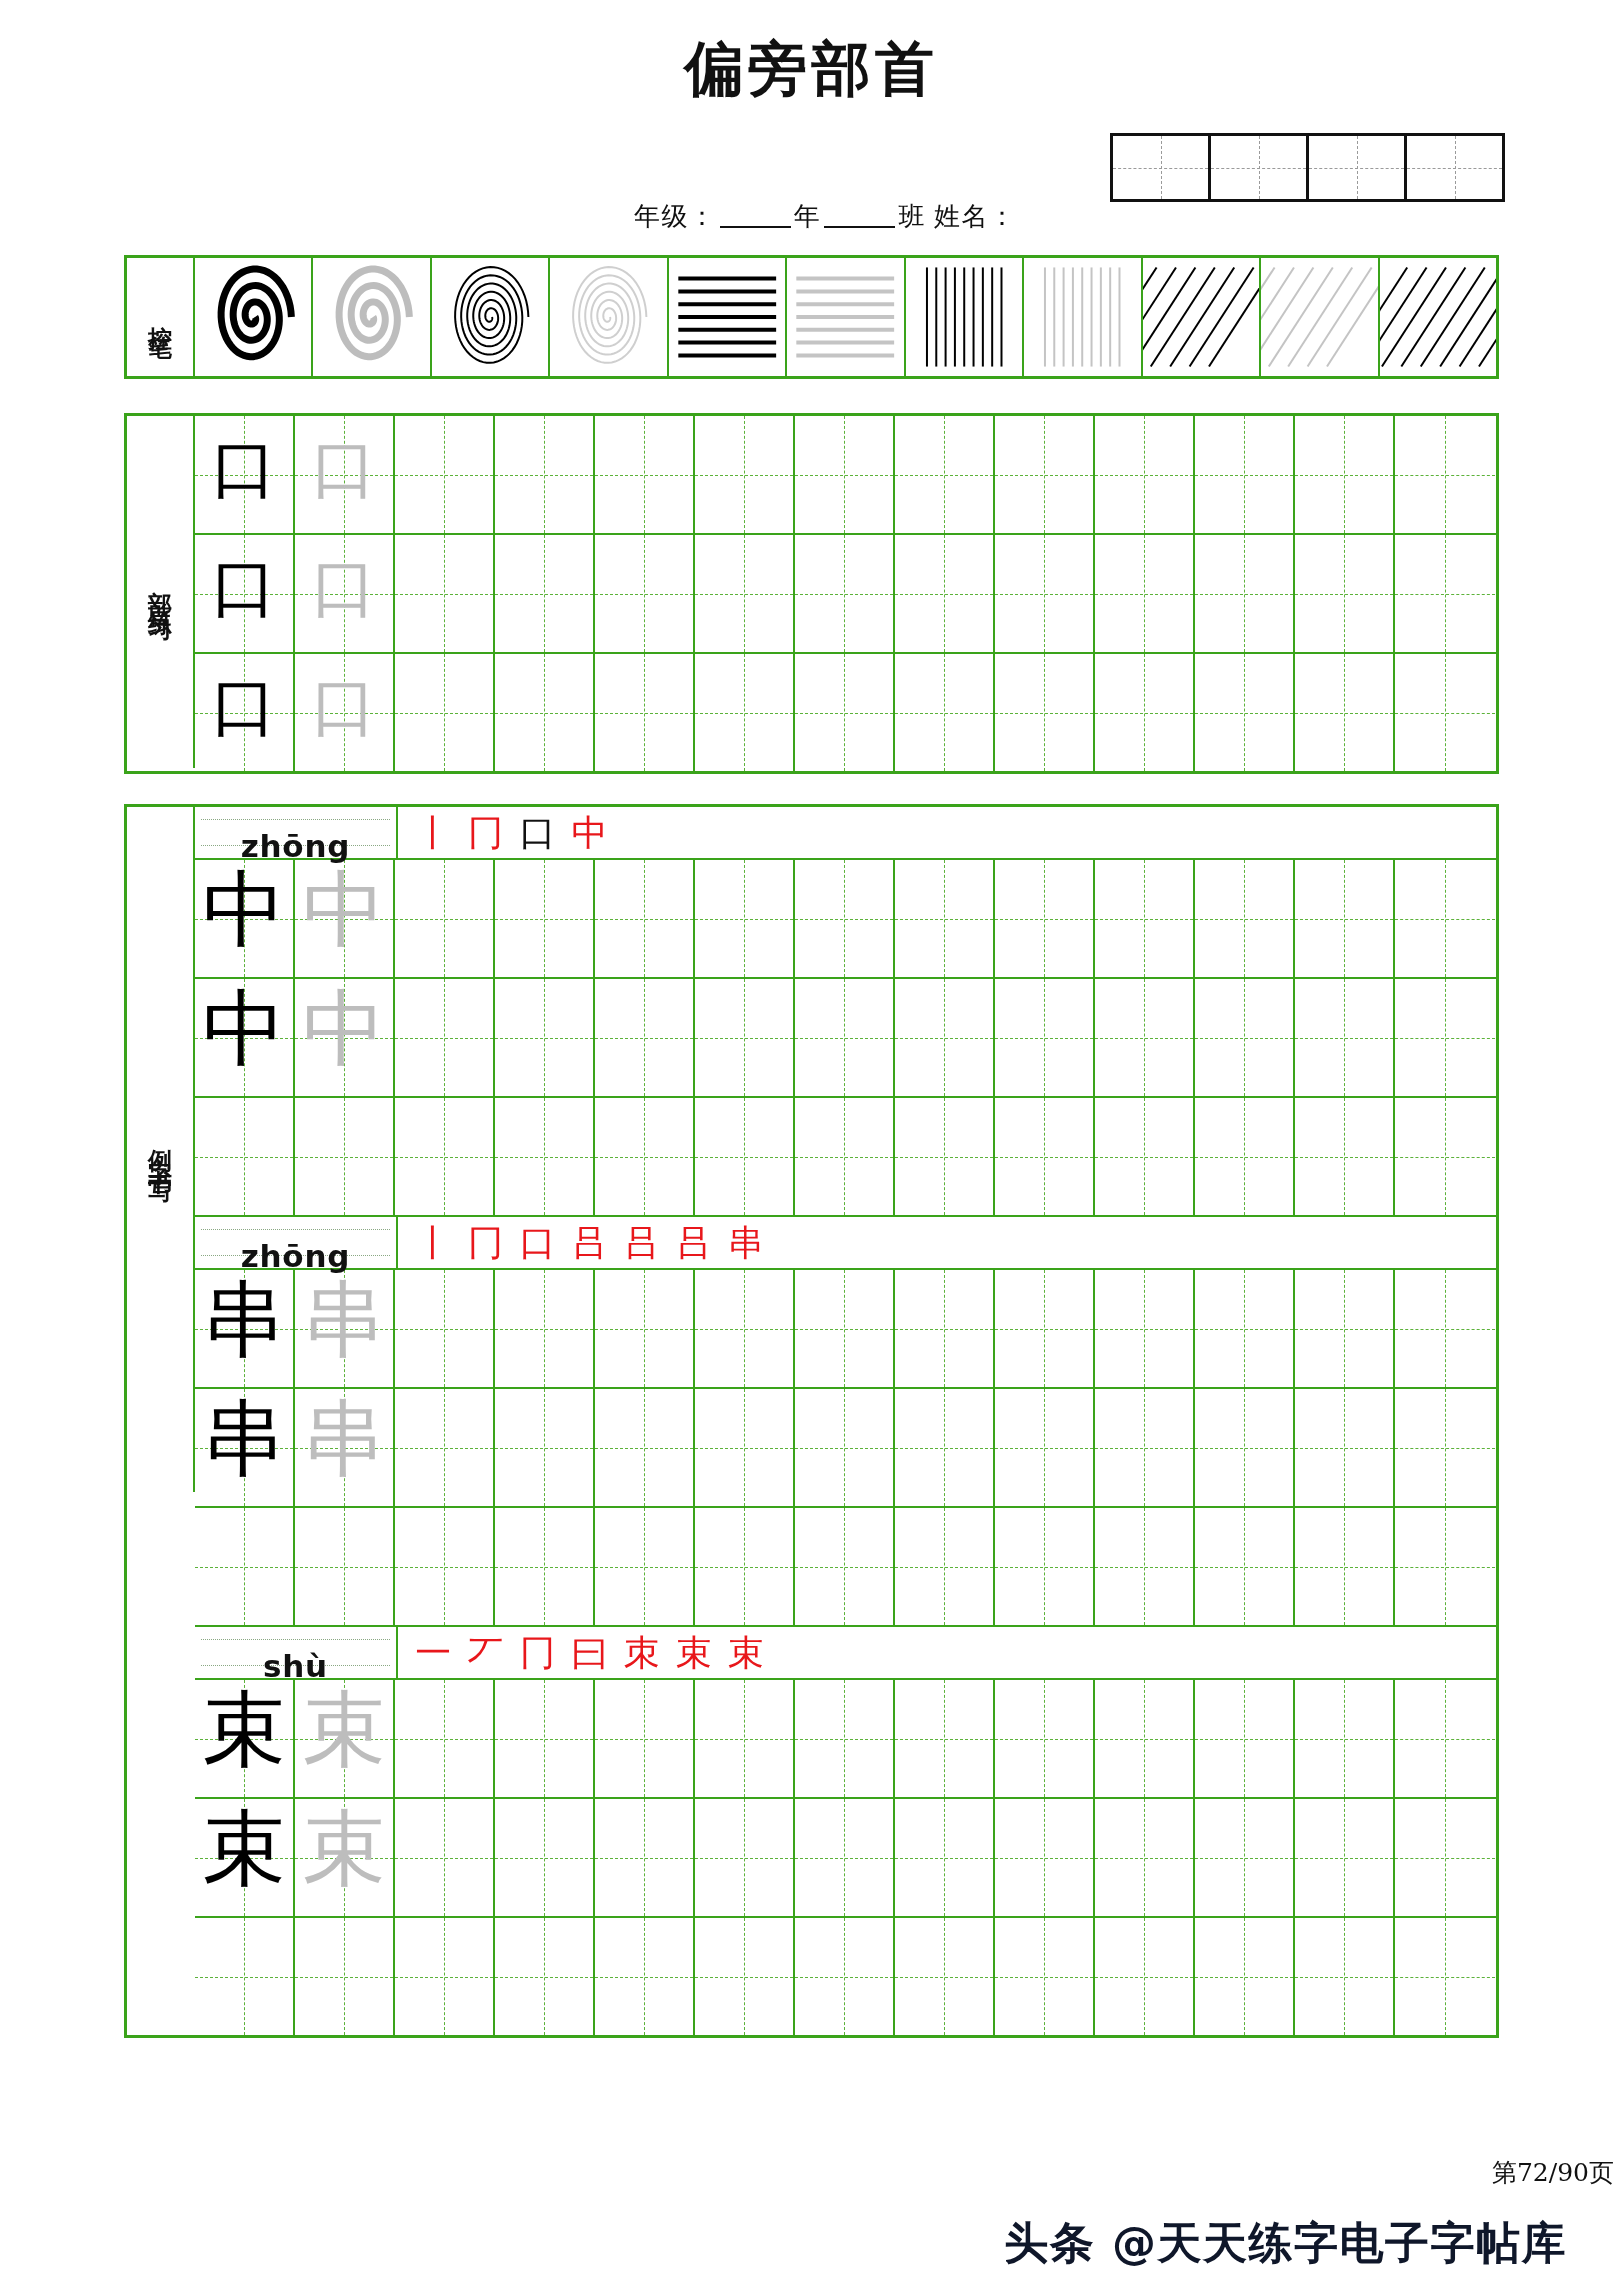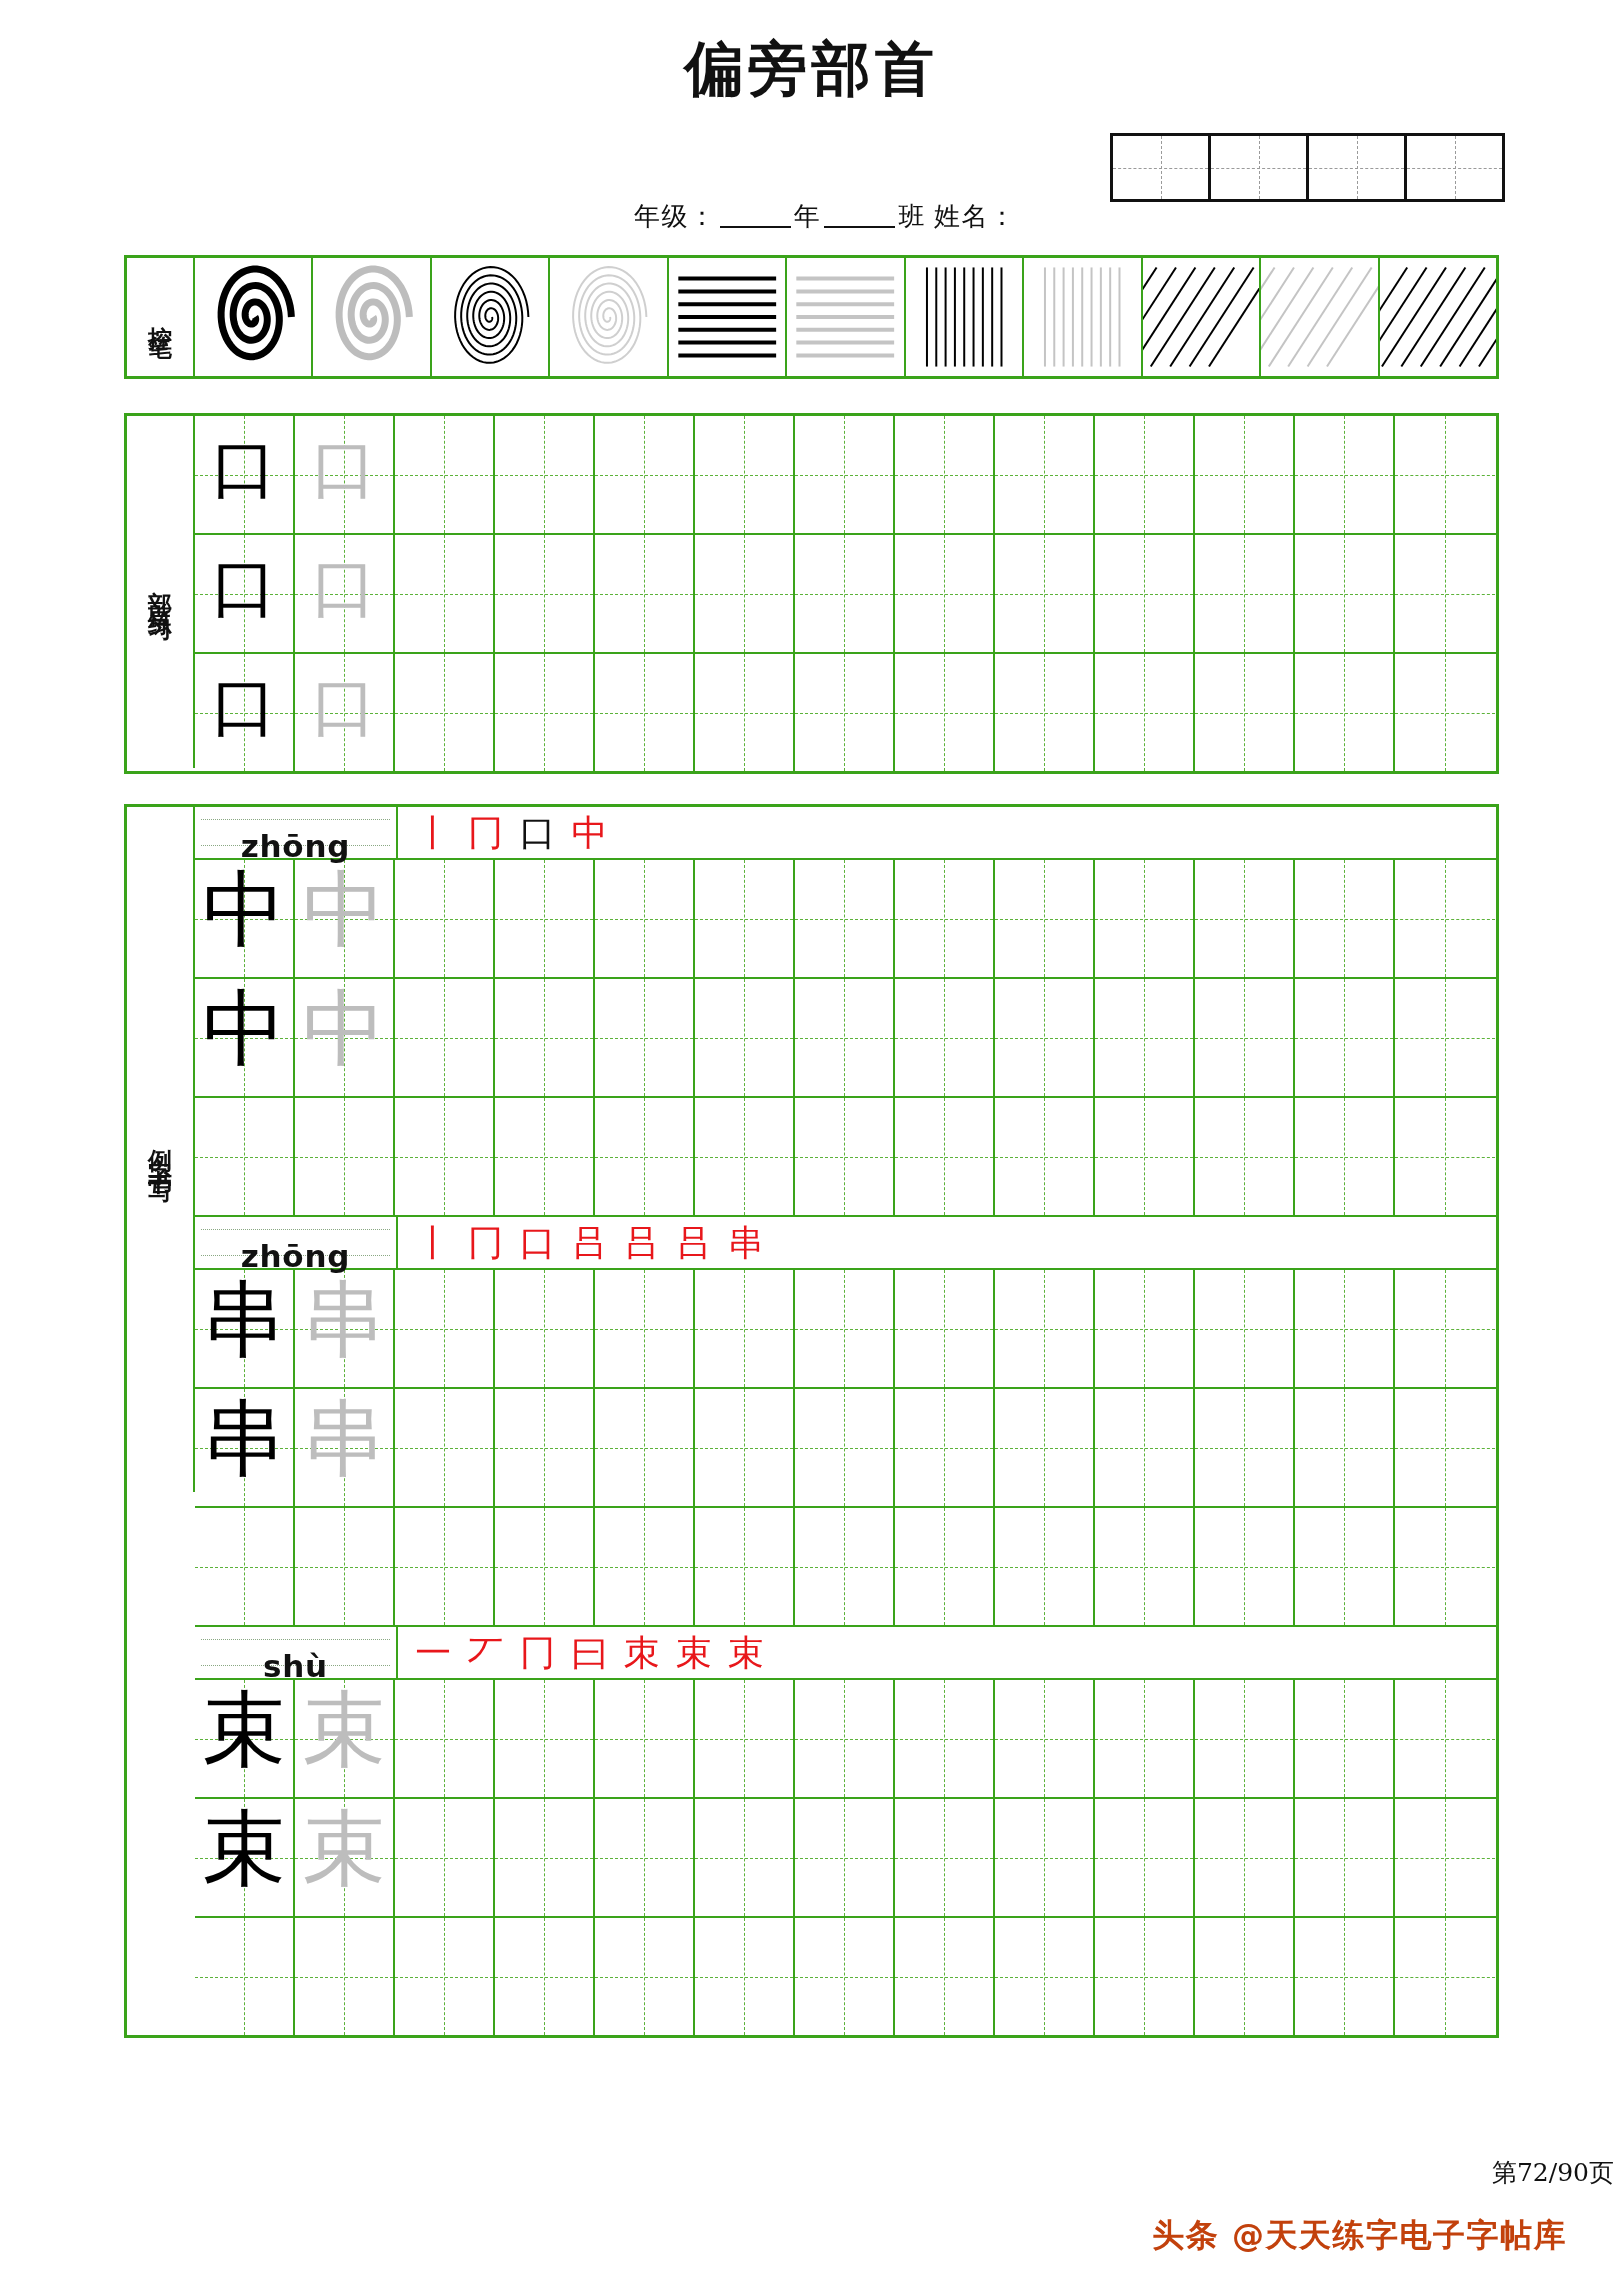--- a/index.html
+++ b/index.html
@@ -74,22 +74,22 @@
            font-weight:600;letter-spacing:0.8px;z-index:2;margin-top:27px;}
   .strokes{flex:1 1 auto;display:flex;align-items:center;padding-left:10.8px;gap:3.1px;}
   .strokes .st{font-size:36px;line-height:1;width:49px;text-align:center;
                font-family:"DejaVu Serif","Liberation Serif",serif;}
   .st.red{color:#e8171b;}
   .st.blk{color:#111;}
 
   
   #footer{position:absolute;left:0;top:2156px;width:1614px;text-align:right;
           font-size:25px;font-family:"DejaVu Serif","Liberation Serif",serif;}
-  #watermark{position:absolute;right:56px;top:2214px;font-size:32px;font-weight:700;
-             color:#c2410c;letter-spacing:1.5px;white-space:nowrap;
+  #watermark{position:absolute;right:56px;top:2214px;font-size:44px;font-weight:700;
+             color:#0f172a;letter-spacing:1.5px;white-space:nowrap;
              font-family:"DejaVu Sans","Liberation Sans",sans-serif;
              text-shadow:1.5px 1.5px 0 #fff, -0.8px -0.8px 0 #fff;}
 </style>
 </head>
 <body>
 
 <div id="header">
   <div id="page-title">偏旁部首</div>
 
   <div id="info-line">

